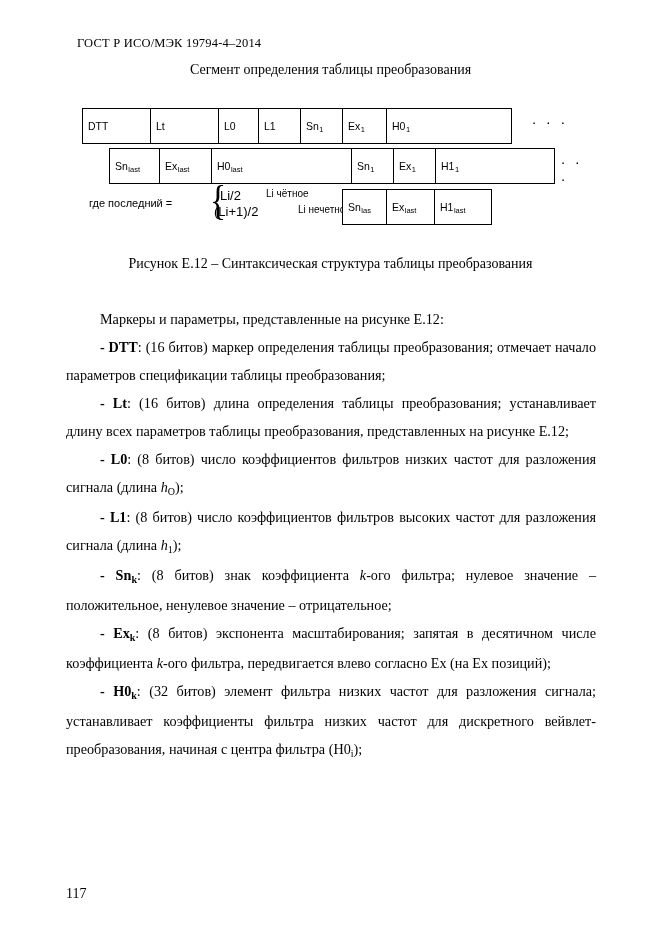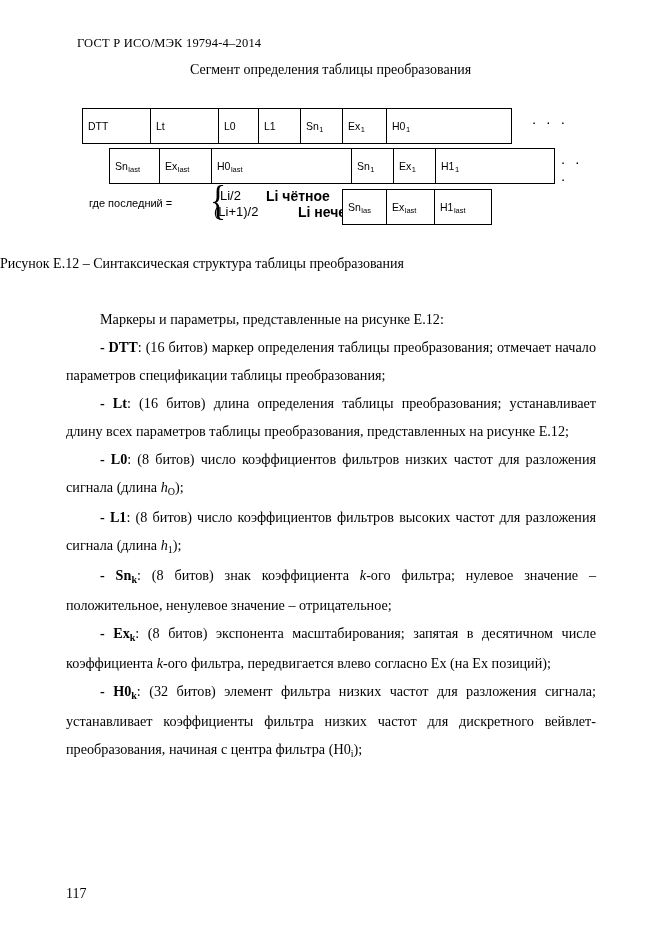--- a/index.html
+++ b/index.html
@@ -103,33 +103,33 @@
   .frac {
     position: absolute;
     font-size: 13px;
     font-family: Liberation Sans, sans-serif;
     white-space: nowrap;
   }
   .frac1 { left: 154px; top: 88px; }
   .frac2 { left: 148px; top: 104px; }
   .cond {
     position: absolute;
-    font-size: 14px;
-    font-family: "Liberation Sans", sans-serif;
-    white-space: nowrap;
-    font-weight: bold;
+    font-size: 10px;
+    font-family: "Liberation Sans", sans-serif;
+    white-space: nowrap;
   }
   .cond1 { left: 200px; top: 88px; }
   .cond2 { left: 200px; top: 104px; margin-left: 32px; }
   .row3 { left: 276px; top: 89px; }
   
   .caption {
     position: absolute;
     left: 0; right: 0;
     top: 256px;
+    text-align: center;
     font-size: 14px;
   }
   
   .body {
     position: absolute;
     left: 66px;
     top: 305px;
     width: 530px;
     font-size: 14.2px;
     line-height: 28px;

